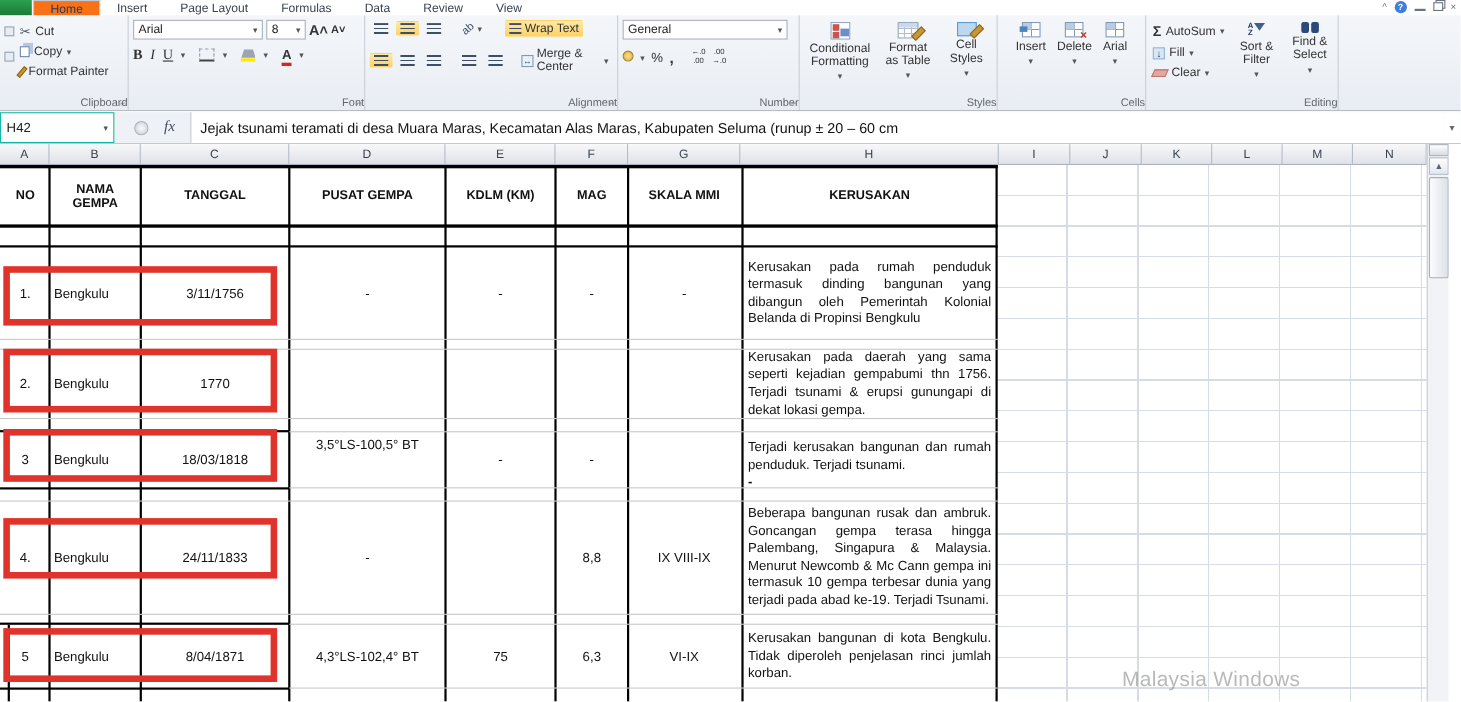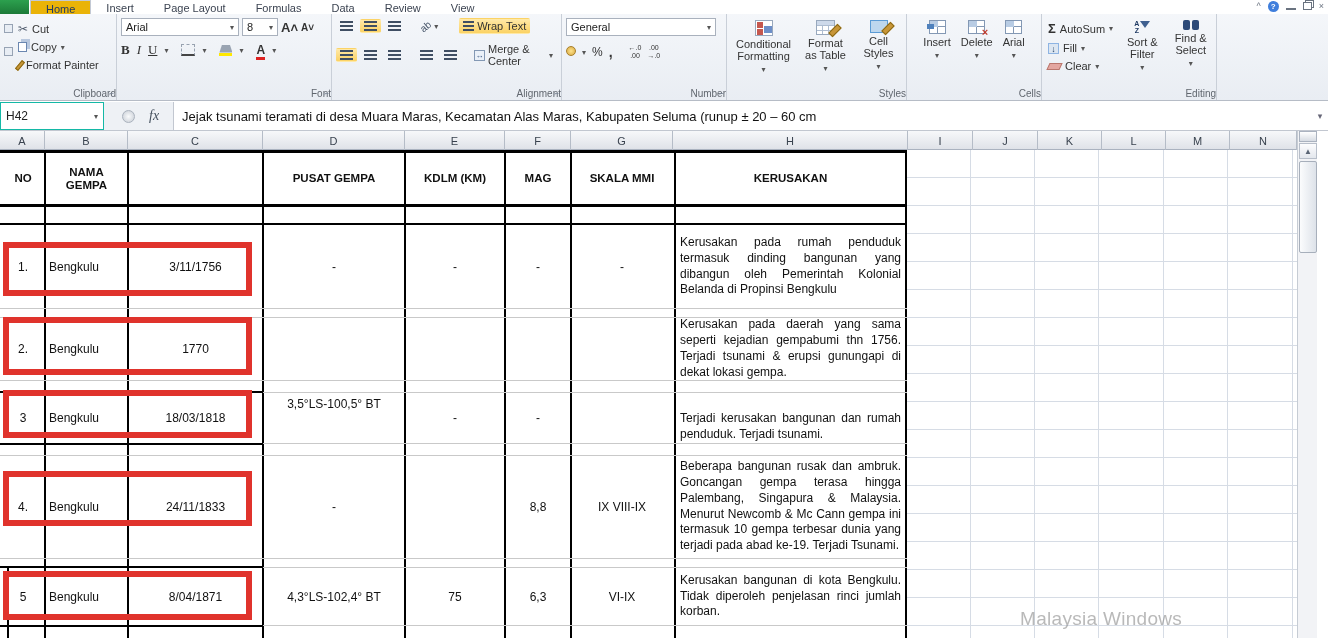--- a/index.html
+++ b/index.html
@@ -4,21 +4,21 @@
 <style>
   *{box-sizing:border-box;margin:0;padding:0}
   body{font-family:"Liberation Sans",sans-serif;background:#fff}
   .app{position:relative;width:1328px;height:638px;background:#fff;overflow:hidden;font-size:11px;color:#333}
 
   
   .ribbon{position:absolute;top:0;left:0;width:1328px;height:101px;background:linear-gradient(#f6f8fb,#e9edf3);border-bottom:1px solid #b6bcc6}
   .tabbar{position:relative;height:14px;background:#fff;display:flex;align-items:flex-end;overflow:hidden}
   .file-tab{width:30px;height:14px;background:linear-gradient(#2ca04e,#1c7a38);border-right:1px solid #fff}
   .tab{padding:0 15px;font-size:11px;color:#3c4452;height:14px;line-height:17px}
-  .tab.active{background:#eab308;border:1px solid #c3c9d4;border-bottom:none;color:#1f3a63}
+  .tab.active{background:#f97316;border:1px solid #c3c9d4;border-bottom:none;color:#1f3a63}
   .winctl{position:absolute;right:4px;top:0;display:flex;gap:7px;align-items:center;height:12px}
   .wicon{font-size:9px;color:#6a7380;line-height:10px}
   .help{width:11px;height:11px;border-radius:50%;background:#3f7edc;color:#fff;font-size:8px;text-align:center;line-height:11px;font-weight:bold}
   .mini{width:10px;height:8px;border-bottom:2px solid #6a7380}
   .rest{width:9px;height:8px;border:1px solid #6a7380;box-shadow:2px -2px 0 -1px #fff,2px -2px 0 0 #6a7380}
 
   .groups{display:flex;height:86px}
   .group{position:relative;height:100%;border-right:1px solid #c9cfd8;padding:4px 4px 14px}
   .g-label{position:absolute;bottom:1px;left:0;right:0;text-align:right;font-size:10px;color:#60666e}
   .lnch{position:absolute;right:2px;bottom:2px;font-size:8px;color:#7a8494;line-height:8px}
@@ -83,21 +83,21 @@
   .lngray{position:absolute;background:#c9c9c9}
 
   .cell{position:absolute;display:flex;align-items:center;justify-content:center;font-size:12px;color:#111;padding:1px 3px;overflow:hidden;text-align:center}
   .cA{left:2px;width:42px}.cB{left:46px;width:81px}.cC{left:129px;width:133px}
   .cD{left:264px;width:140px}.cE{left:406px;width:98px}.cF{left:506px;width:64px}
   .cG{left:572px;width:100px}.cH{left:676px;width:229px}
   .rH{top:3px;height:51px}.r1{top:75px;height:83px}.r2{top:168px;height:62px}
   .r3{top:243px;height:50px}.r4{top:305px;height:103px}.r5{top:418px;height:57px}
   .th{font-weight:bold;font-size:11.5px;line-height:13px}
   .left{justify-content:flex-start;text-align:left}
-  .ker{flex-direction:column;justify-content:center;align-items:center;text-align:justify;font-size:12px;line-height:15.8px;padding:18px 4px}
+  .ker{flex-direction:column;justify-content:center;align-items:center;text-align:justify;font-size:12px;line-height:15.8px;padding:6px 4px}
   .ker .ktext{width:100%;text-align-last:left}
   .knote{width:100%;font-weight:bold;text-align:left}
 
   .redbox{position:absolute;left:3px;width:249px;border:6px solid #e0332c}
   .rb1{top:92px;height:54px}.rb2{top:167px;height:58px}.rb3{top:240px;height:48px}
   .rb4{top:321px;height:55px}.rb5{top:421px;height:49px}
 
   .watermark{position:absolute;left:1020px;top:458px;font-size:19px;color:#808080;opacity:.55;letter-spacing:.3px}
 
   .vscroll{position:absolute;top:0;left:1297px;width:20px;height:507px;background:#f2f3f6;border-left:1px solid #c6ccd4}
@@ -391,20 +391,21 @@
         <div class="lngray" style="left:0;top:408px;width:907px;height:1px"></div>
         <div class="ln" style="left:0;top:416px;width:263px;height:2px"></div>
         <div class="lngray" style="left:263px;top:417px;width:644px;height:1px"></div>
         <div class="ln" style="left:0;top:475px;width:263px;height:2px"></div>
         <div class="lngray" style="left:263px;top:475px;width:644px;height:1px"></div>
         <div class="ln" style="left:7px;top:418px;width:2px;height:70px"></div>
       </div>
 
       <div class="cell cA rH th">NO</div>
       <div class="cell cB rH th">NAMA GEMPA</div>
+      <div class="cell cC rH th">TANGGAL</div>
       <div class="cell cE rH th">KDLM (KM)</div>
       <div class="cell cD rH th">PUSAT GEMPA</div>
       <div class="cell cF rH th">MAG</div>
       <div class="cell cG rH th">SKALA MMI</div>
       <div class="cell cH rH th">KERUSAKAN</div>
 
       <div class="cell cA r1">1.</div>
       <div class="cell cB r1 left">Bengkulu</div>
       <div class="cell cC r1">3/11/1756</div>
       <div class="cell cD r1">-</div>

